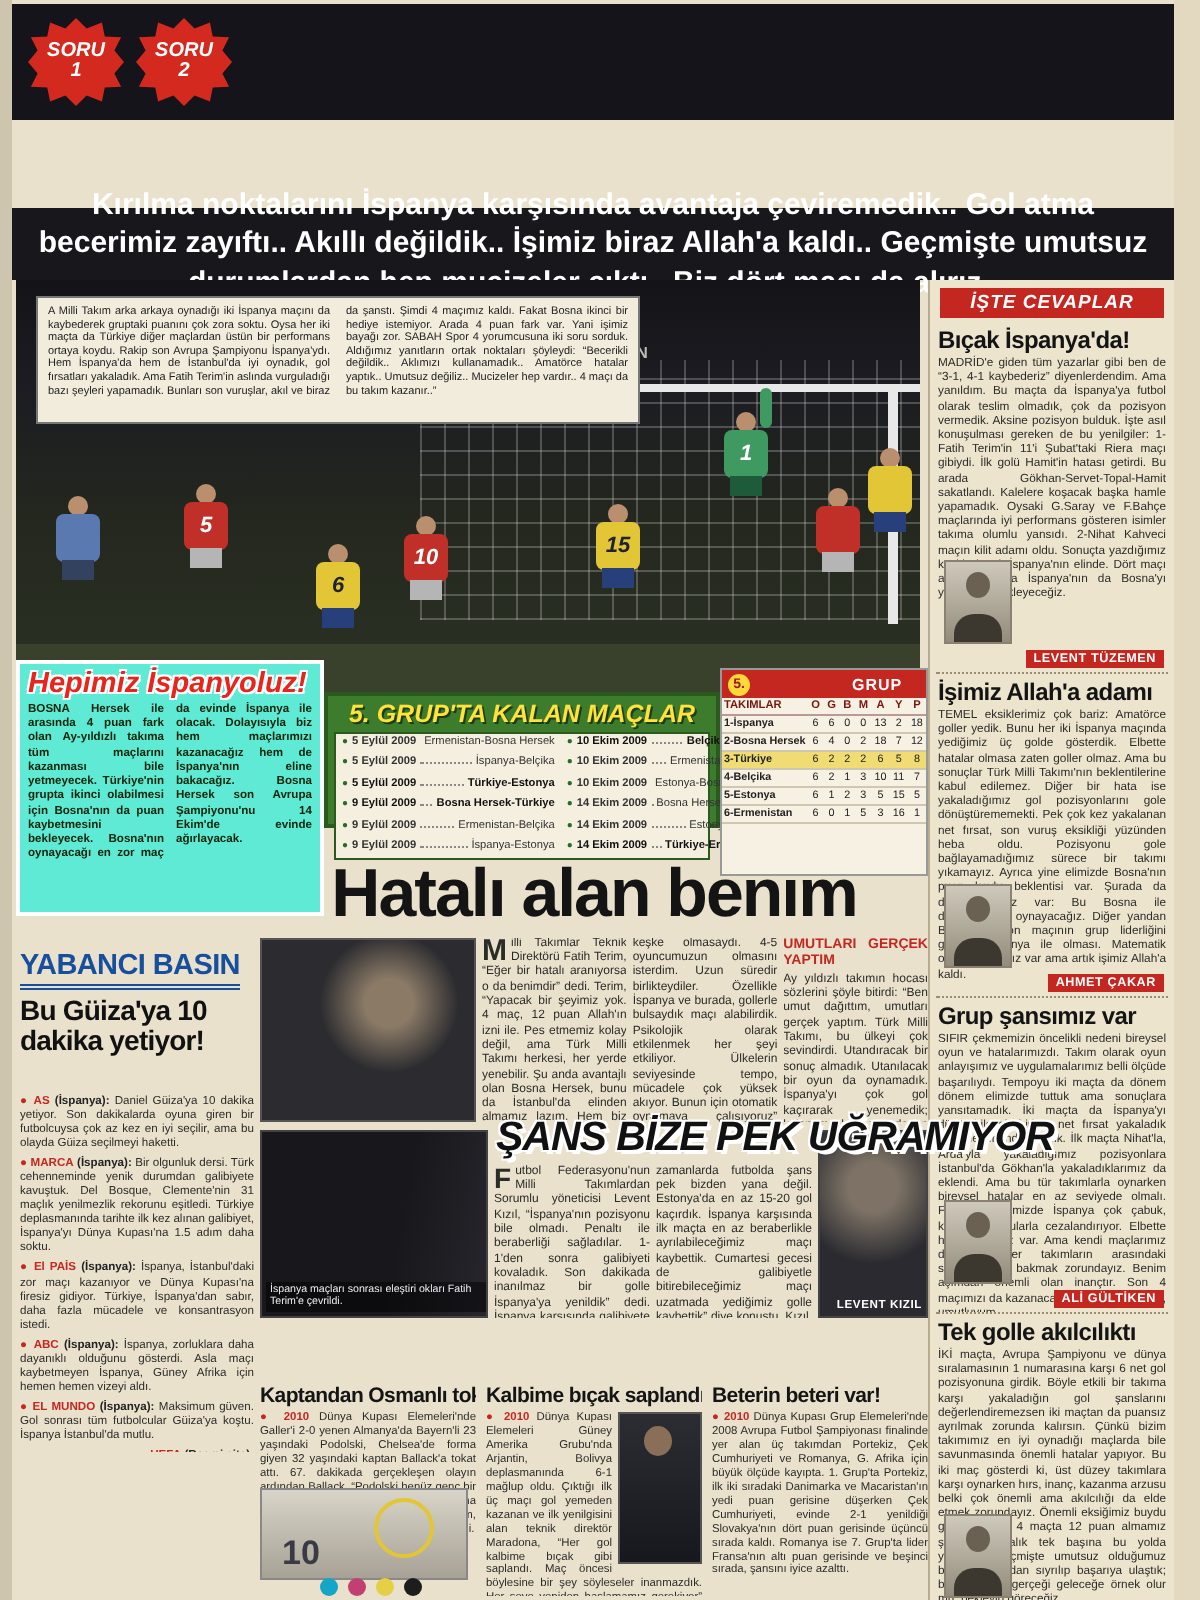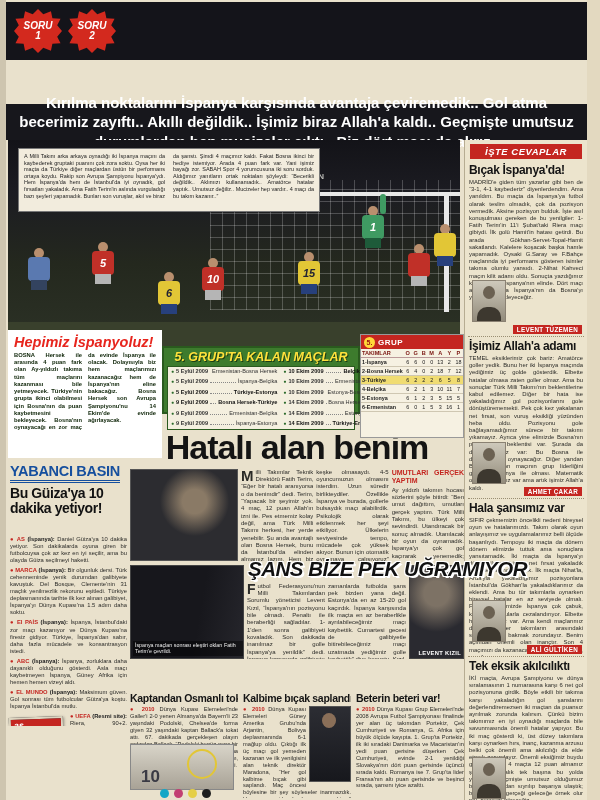--- a/index.html
+++ b/index.html
@@ -38,41 +38,41 @@
   .p-yel .body{background:#e2c636;color:#223;}
   .p-yel .legs{background:#27407c;}
   .p-blu .body{background:#5a79b0;color:#fff;}
   .p-blu .legs{background:#33435f;}
   .p-grn .body{background:#3f9a62;color:#fff;}
   .p-grn .legs{background:#1e5b3a;}
   .keeper-arm{position:absolute;left:20px;top:-12px;width:6px;height:20px;background:#3f9a62;border-radius:3px;}
   .inset{position:absolute;left:10px;top:8px;width:302px;height:64px;background:#f2ecdd;border:1px solid #777;padding:4px 5px;box-sizing:border-box;column-count:2;column-gap:8px;font-size:5.5px;line-height:1.2;color:#222;text-align:justify;}
 
   
-  .hepimiz{position:absolute;left:2px;top:330px;width:154px;height:128px;background:#ffffff;border:2px solid #fff;box-sizing:border-box;padding:2px 4px;overflow:hidden;z-index:5;}
+  .hepimiz{position:absolute;left:2px;top:330px;width:154px;height:128px;background:#5eead4;border:2px solid #fff;box-sizing:border-box;padding:2px 4px;overflow:hidden;z-index:5;}
   .hepimiz h3{margin:0 0 2px;color:#e7251d;font-style:italic;font-weight:900;font-size:14.5px;text-shadow:1px 1px 0 #fff,-1px 1px 0 #fff,1px -1px 0 #fff,-1px -1px 0 #fff;}
   .hepimiz p{margin:0;column-count:2;column-gap:6px;font-size:5.8px;line-height:1.25;color:#0d2407;font-weight:700;text-align:justify;}
 
   
   .fixtures{position:absolute;left:156px;top:346px;width:198px;height:68px;background:#3d7b2d;border:2px solid #2a5a1e;box-sizing:border-box;padding:2px 3px;z-index:4;}
   .fixtures h3{margin:0 0 2px;text-align:center;color:#ffe23c;font-style:italic;font-weight:900;font-size:12.5px;text-shadow:1px 1px 0 #1c3c12;}
   .fxwrap{background:#f4efdf;border:1px solid #2a5a1e;display:flex;padding:2px 3px;gap:6px;height:64px;box-sizing:border-box;}
   .fxcol{flex:1;display:flex;flex-direction:column;justify-content:space-between;}
   .fx{display:flex;align-items:baseline;font-size:5.6px;color:#333;line-height:1;}
   .fx .b{color:#2a6a2a;font-size:5px;margin-right:2px;}
   .fx .d{font-weight:700;white-space:nowrap;}
   .fx .dots{flex:1;border-bottom:1px dotted #888;margin:0 2px;}
   .fx .m{white-space:nowrap;}
   .fx.bold .d,.fx.bold .m{font-weight:900;color:#111;}
 
   
   .standings{position:absolute;left:354px;top:334px;width:104px;height:104px;background:#f6f1e2;border:1px solid #999;box-sizing:border-box;z-index:6;}
   .st-head{height:14px;background:#c42620;display:flex;align-items:center;gap:3px;padding:0 3px;}
   .st-num{width:11px;height:11px;border-radius:50%;background:#ffd93a;color:#a01710;font-weight:900;font-size:7px;display:flex;align-items:center;justify-content:center;}
-  .st-title{color:#fff;font-weight:900;font-size:8px;letter-spacing:.5px;}
+  .st-title{color:#fff;font-weight:900;font-size:8px;letter-spacing:.5px;margin-left:48px;}
   table.st{width:100%;border-collapse:collapse;}
   table.st th{font-size:5.6px;color:#7a1410;text-align:left;padding:1px 1px;border-bottom:1px solid #b99;}
   table.st th.n,table.st td.n{text-align:center;width:9px;}
   table.st td{font-size:5.4px;color:#222;padding:1px 1px;border-bottom:1px solid #cfc7b2;}
   table.st td.team{font-weight:700;white-space:nowrap;}
   tr.hl{background:#f0dc72;}
 
   
   .rightcol{position:absolute;left:458px;top:140px;width:123px;height:660px;background:#ece4cd;border-left:1px solid #b6ac92;box-sizing:border-box;padding:0 3px;}
   .iste{margin:4px 2px 2px;background:#c42620;color:#fff;font-weight:900;font-style:italic;font-size:9.5px;text-align:center;padding:2px 0;letter-spacing:.5px;}
@@ -112,21 +112,21 @@
   .story .lead{color:#c42620;font-weight:900;}
   .s1photo{position:absolute;left:0;bottom:8px;width:102px;height:44px;background:linear-gradient(#d8d4c8,#a8a296);border:1px solid #888;}
   .s1photo .ten{position:absolute;left:10px;bottom:2px;font-size:17px;font-weight:900;color:#3a3a44;}
   .s1photo .ring{position:absolute;right:16px;top:4px;width:26px;height:26px;border:2px solid #e2c636;border-radius:50%;}
   .s2photo{float:right;width:40px;height:74px;margin:0 0 2px 3px;background:linear-gradient(#2c2d33,#17181d);border:1px solid #555;position:relative;}
   .s2photo:before{content:"";position:absolute;left:12px;top:6px;width:14px;height:15px;border-radius:50%;background:#8a6f58;}
   .cmyk{position:absolute;left:30px;bottom:0;display:flex;gap:5px;}
   .cmyk i{width:9px;height:9px;border-radius:50%;}
 
   
-  .leftcol{position:absolute;left:0;top:458px;width:124px;height:268px;padding:4px 3px 0 4px;box-sizing:border-box;overflow:hidden;}
+  .leftcol{position:absolute;left:0;top:458px;width:124px;height:268px;padding:16px 3px 0 4px;box-sizing:border-box;overflow:hidden;}
   .yb{font-size:14.5px;font-weight:900;color:#164f9e;letter-spacing:-.3px;border-bottom:3px double #164f9e;display:inline-block;padding-bottom:1px;margin-bottom:2px;}
   .guiza{margin:1px 0 19px;font-size:14px;font-weight:800;color:#111;line-height:1.1;letter-spacing:-.4px;}
   .pi{font-size:5.8px;line-height:1.22;color:#2b2b28;text-align:justify;margin-bottom:3px;}
   .pi .src{color:#c42620;font-weight:900;}
   .pi .reg{font-weight:900;color:#222;}
   .covers{float:left;width:56px;height:150px;margin:4px 4px 0 0;position:relative;}
   .cover{position:absolute;width:50px;height:70px;background:#23252c;border:2px solid #ddd5c0;box-shadow:1px 1px 3px rgba(0,0,0,.4);}
   .cover .mast{height:13px;background:#c42620;color:#fff;font-weight:900;font-style:italic;font-size:9px;padding-left:3px;line-height:13px;}
   .cover .cap{position:absolute;left:2px;bottom:3px;color:#ffd93a;font-weight:900;font-style:italic;font-size:6.5px;}
   .cover.c1{top:0;left:0;transform:rotate(-2deg);}
@@ -380,27 +380,27 @@
         <div class="portrait"></div>
         <div class="byline">LEVENT TÜZEMEN</div>
       </div>
       <div class="expert e2">
         <h4>İşimiz Allah'a adamı</h4>
         <p>TEMEL eksiklerimiz çok bariz: Amatörce goller yedik. Bunu her iki İspanya maçında yediğimiz üç golde gösterdik. Elbette hatalar olmasa zaten goller olmaz. Ama bu sonuçlar Türk Milli Takımı'nın beklentilerine kabul edilemez. Diğer bir hata ise yakaladığımız gol pozisyonlarını gole dönüştürememekti. Pek çok kez yakalanan net fırsat, son vuruş eksikliği yüzünden heba oldu. Pozisyonu gole bağlayamadığımız sürece bir takımı yıkamayız. Ayrıca yine elimizde Bosna'nın puan kaybı beklentisi var. Şurada da dezavantajımız var: Bu Bosna ile deplasmanda oynayacağız. Diğer yandan Bosna'nın son maçının grup liderliğini götüren İspanya ile olması. Matematik olarak şansımız var ama artık işimiz Allah'a kaldı.</p>
         <div class="portrait"></div>
         <div class="byline">AHMET ÇAKAR</div>
       </div>
       <div class="expert e3">
-        <h4>Hala şansımız var</h4>
+        <h4>Grup şansımız var</h4>
         <p>SIFIR çekmemizin öncelikli nedeni bireysel oyun ve hatalarımızdı. Takım olarak oyun anlayışımız ve uygulamalarımız belli ölçüde başarılıydı. Tempoyu iki maçta da dönem dönem elimizde tuttuk ama sonuçlara yansıtamadık. İki maçta da İspanya'yı düşürebilecek birkaç net fırsat yakaladık ama değerlendiremedik. İlk maçta Nihat'la, Arda'yla yakaladığımız pozisyonlara İstanbul'da Gökhan'la yakaladıklarımız da eklendi. Ama bu tür takımlarla oynarken bireysel hatalar en az seviyede olmalı. Fırsat verdiğimizde İspanya çok çabuk, kaliteli oyuncularla cezalandırıyor. Elbette hâlâ şansımız var. Ama kendi maçlarımız dışında diğer takımların arasındaki sonuçlara da bakmak zorundayız. Benim açımdan önemli olan inançtır. Son 4 maçımızı da kazanacağımızı düşünüyorum, umutluyum.</p>
         <div class="portrait"></div>
         <div class="byline">ALİ GÜLTİKEN</div>
       </div>
       <div class="expert e4">
-        <h4>Tek eksik akılcılıktı</h4>
+        <h4>Tek golle akılcılıktı</h4>
         <p>İKİ maçta, Avrupa Şampiyonu ve dünya sıralamasının 1 numarasına karşı 6 net gol pozisyonuna girdik. Böyle etkili bir takıma karşı yakaladığın gol şanslarını değerlendiremezsen iki maçtan da puansız ayrılmak zorunda kalırsın. Çünkü bizim takımımız en iyi oynadığı maçlarda bile savunmasında önemli hatalar yapıyor. Bu iki maç gösterdi ki, üst düzey takımlara karşı oynarken hırs, inanç, kazanma arzusu belki çok önemli ama akılcılığı da elde etmek zorundayız. Önemli eksiğimiz buydu galiba. Kalan 4 maçta 12 puan almamız şart ve ustalık tek başına bu yolda yetmiyor. Geçmişte umutsuz olduğumuz birçok durumdan sıyrılıp başarıya ulaştık; bu takım bu gerçeği geleceğe örnek olur mu, bekleyip göreceğiz.</p>
         <div class="portrait"></div>
 
       </div>
     </div>
 
     <div class="article">
       <h1>Hatalı alan benim</h1>
       <div class="abody">
         <div class="terimphoto"></div>

